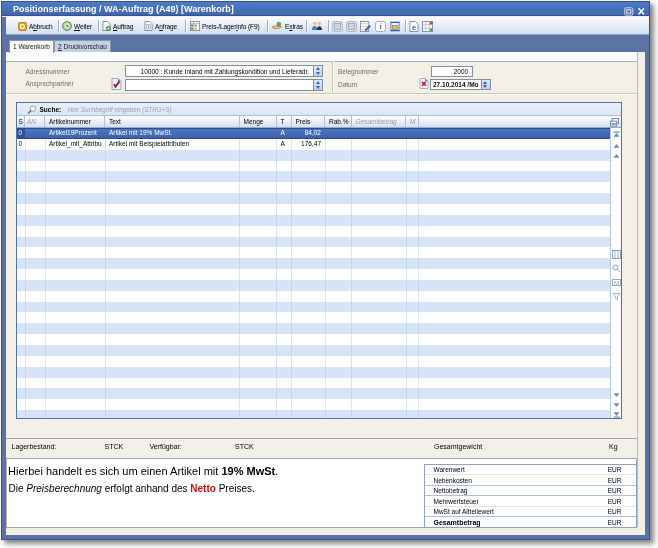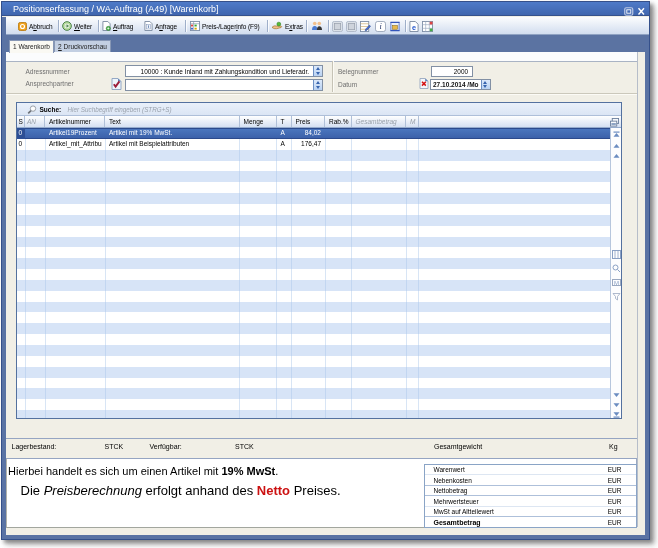--- a/index.html
+++ b/index.html
@@ -6,21 +6,21 @@
 html,body { width:658px; height:548px; background:#fff; font-family:"Liberation Sans", sans-serif; overflow:hidden; }
 #win {
   position:absolute; left:1px; top:1px; width:649px; height:539px;
   background:#f1efe6;
   border:1px solid #35508a;
   box-shadow: 3px 3px 4px rgba(105,105,105,0.7), 5px 5px 6px rgba(130,130,130,0.4);
 }
 #title {
   position:absolute; left:0; top:0; width:100%; height:14px;
   background:linear-gradient(#4e7ac8, #4066ae);
-  color:#fff; font-size:9px; font-weight:normal;
+  color:#fff; font-size:9px; font-weight:bold;
   line-height:14px; padding-left:11px;
   border-bottom:1px solid #36528c;
 }
 #toolbar {
   position:absolute; left:0px; top:15px; width:647px; height:18px;
   background:linear-gradient(#fcfdfe, #d2ddef);
   border-bottom:1px solid #8fa2c2;
   border-left:4px solid #5a73a4;
 }
 .tb { position:absolute; top:0; height:18px; display:flex; align-items:center; font-size:6.5px; letter-spacing:-0.1px; color:#000; white-space:nowrap; }
@@ -350,21 +350,21 @@
       <span style="position:absolute; left:6.5px; top:4.5px;">Lagerbestand:</span>
       <span style="position:absolute; left:99.5px; top:4.5px;">STCK</span>
       <span style="position:absolute; left:144.5px; top:4.5px;">Verfügbar:</span>
       <span style="position:absolute; left:230px; top:4.5px;">STCK</span>
       <span style="position:absolute; left:429px; top:4.5px;">Gesamtgewicht</span>
       <span style="position:absolute; left:604px; top:4.5px;">Kg</span>
     </div>
     <div id="strip2"></div>
     <div id="botpanel">
       <div style="position:absolute; left:1.5px; top:6.5px; font-size:11px; color:#000;">Hierbei handelt es sich um einen Artikel mit <b>19% MwSt</b>.</div>
-      <div style="position:absolute; left:14px; top:24.5px; font-size:13px; color:#000;">Die <i>Preisberechnung</i> erfolgt anhand des <b style="color:#cc1111;">Netto</b> Preises.</div>
+      <div style="position:absolute; left:2px; top:24.5px; font-size:10px; color:#000;">Die <i>Preisberechnung</i> erfolgt anhand des <b style="color:#cc1111;">Netto</b> Preises.</div>
     </div>
     <div id="totals">
       <div class="trow" style="border-bottom:1px solid #dde6f2;">
           <span class="l">Warenwert</span>
           <span class="r">EUR</span>
         </div>
       <div class="trow" style="border-bottom:1px solid #aec0da;">
           <span class="l">Nebenkosten</span>
           <span class="r">EUR</span>
         </div>

